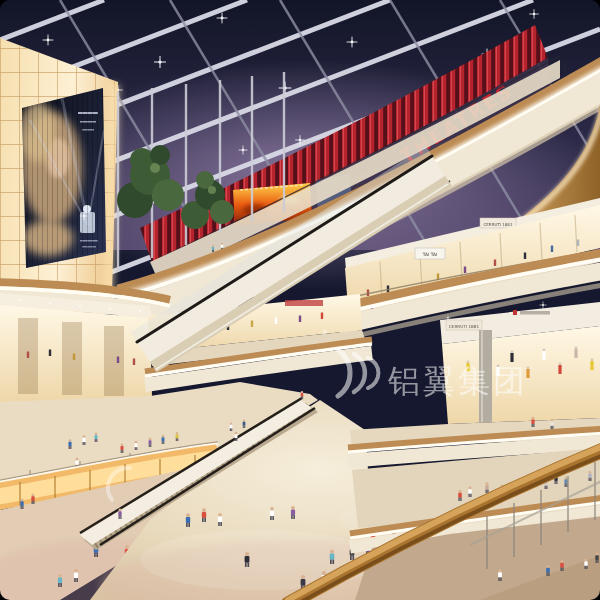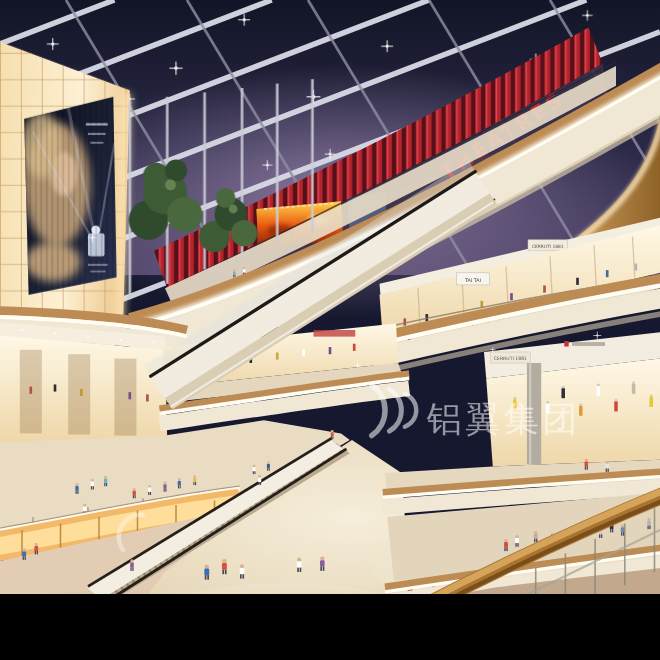--- a/index.html
+++ b/index.html
@@ -1,17 +1,17 @@
 <!DOCTYPE html>
 <html><head>
 <meta charset="utf-8">
 <style>
   html,body{margin:0;padding:0;background:#000;}
-  .stage{width:600px;height:540px;position:relative;overflow:hidden;background:#15182e;
-         font-family:"DejaVu Sans", sans-serif;}
+  .stage{width:600px;height:600px;position:relative;overflow:hidden;background:#15182e;
+         font-family:"DejaVu Sans", sans-serif;border-radius:10px;}
   svg{display:block}
   text{font-family:"DejaVu Sans", sans-serif;}
 </style>
 </head>
 <body>
 
 <div class="stage">
 <svg viewBox="0 0 600 600" width="600" height="600">
 <defs>
   <linearGradient id="sky" x1="0" y1="0" x2="0" y2="1">

